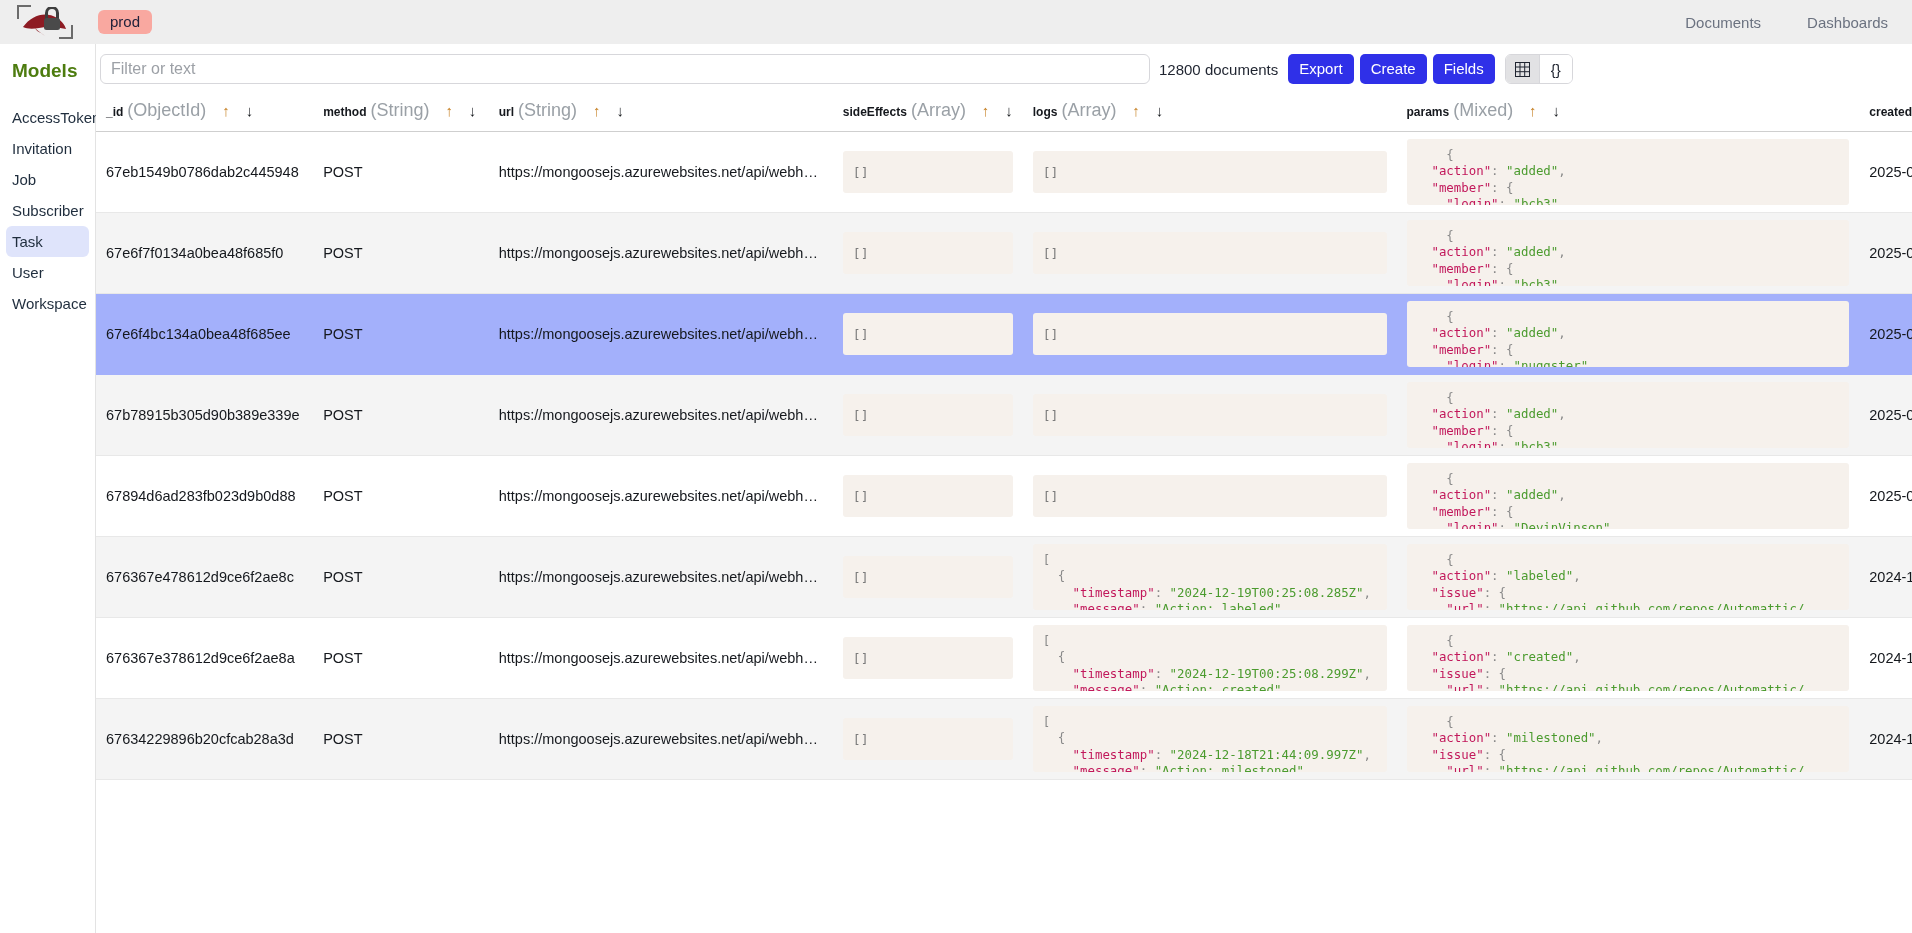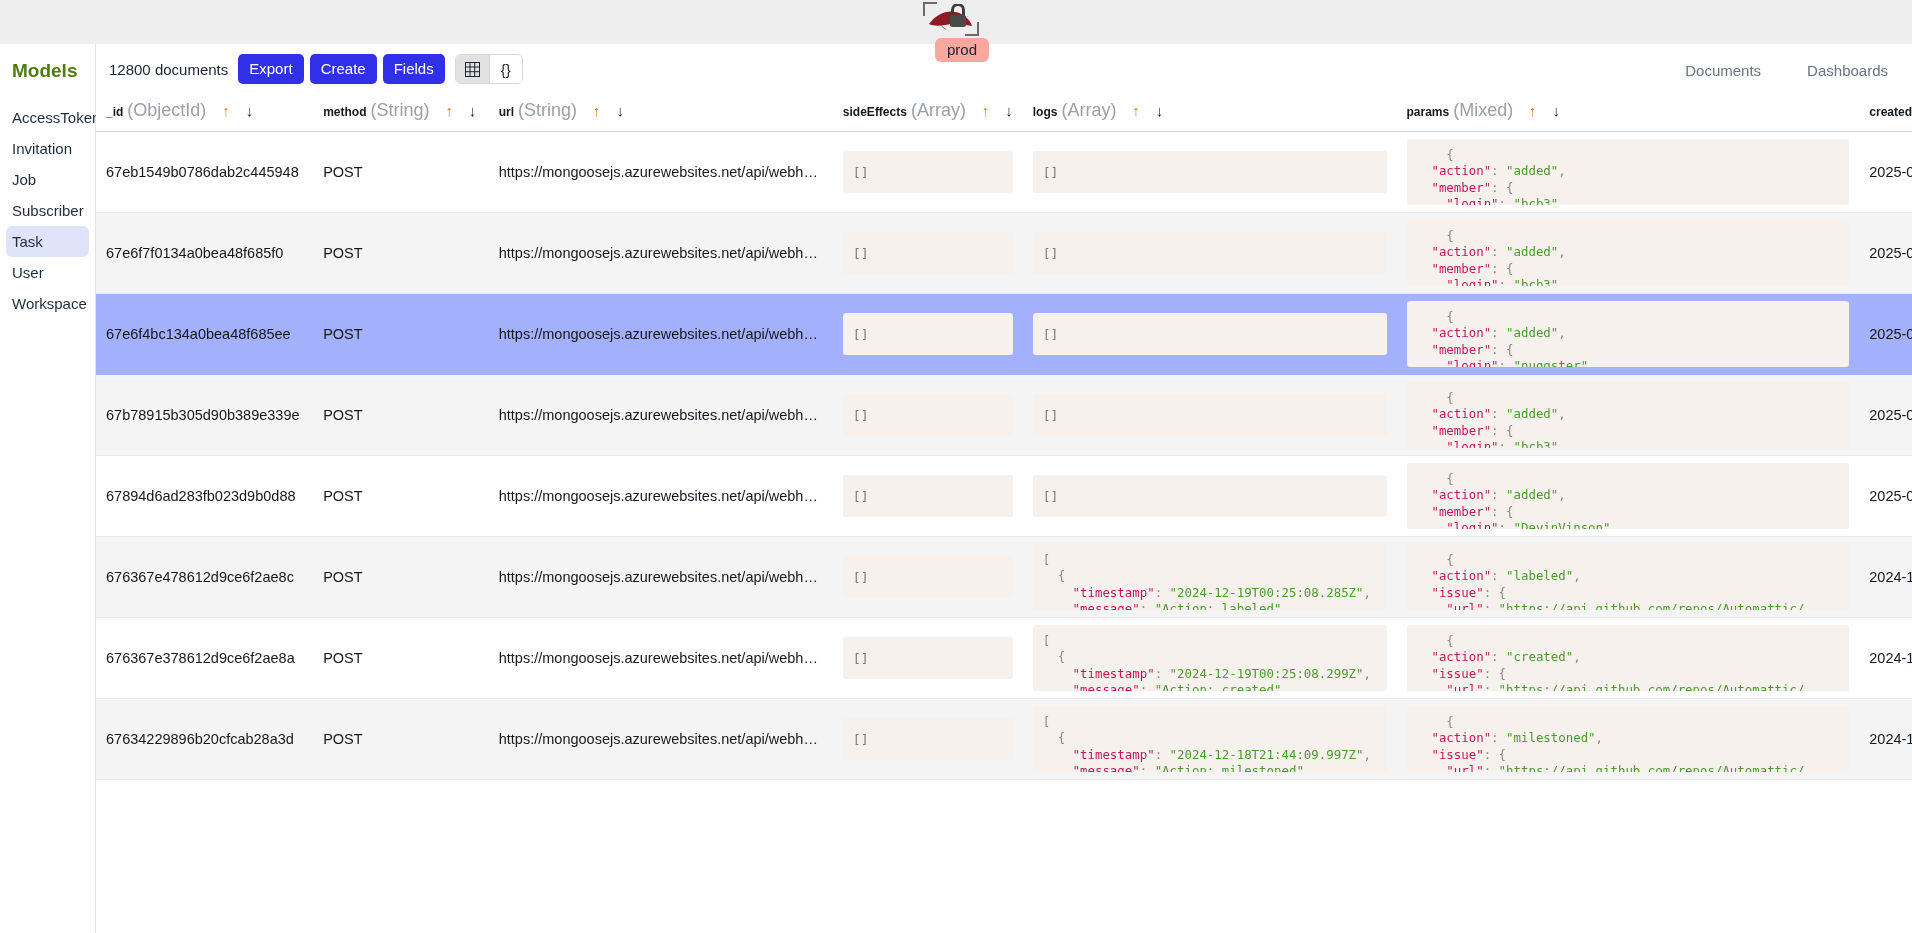--- a/index.html
+++ b/index.html
@@ -13,21 +13,20 @@
   }
 
   
   .topbar {
     height: 44px;
     background: #eeeeee;
     display: flex;
     align-items: center;
     padding: 0 24px 0 14px;
     position: relative;
-    flex-direction: column;
   }
   .logo-wrap {
     width: 62px; height: 38px;
     position: relative;
     display: flex; align-items: center; justify-content: center;
     flex: 0 0 auto;
   }
   .logo-wrap .corner {
     position: absolute; width: 14px; height: 14px;
   }
@@ -262,20 +261,21 @@
     <div class="nav-item">Job</div>
     <div class="nav-item">Subscriber</div>
     <div class="nav-item active">Task</div>
     <div class="nav-item">User</div>
     <div class="nav-item">Workspace</div>
   </aside>
 
   <section class="main">
 
     <div class="filterbar">
+      <input class="filter-input" type="text" placeholder="Filter or text" style="">
       <span class="doc-count">12800 documents</span>
       <button class="btn-blue">Export</button>
       <button class="btn-blue">Create</button>
       <button class="btn-blue">Fields</button>
       <div class="viewtoggle">
         <div class="vt active">
           <svg width="15" height="15" viewBox="0 0 15 15">
             <rect x="0.5" y="0.5" width="14" height="14" fill="none" stroke="#1f2430"></rect>
             <line x1="0.5" y1="5" x2="14.5" y2="5" stroke="#1f2430"></line>
             <line x1="0.5" y1="9.7" x2="14.5" y2="9.7" stroke="#1f2430"></line>

